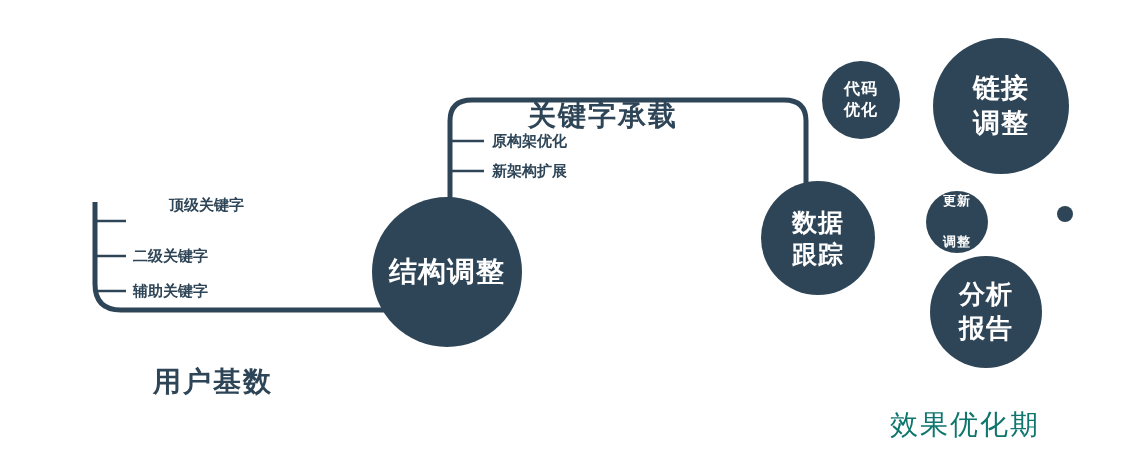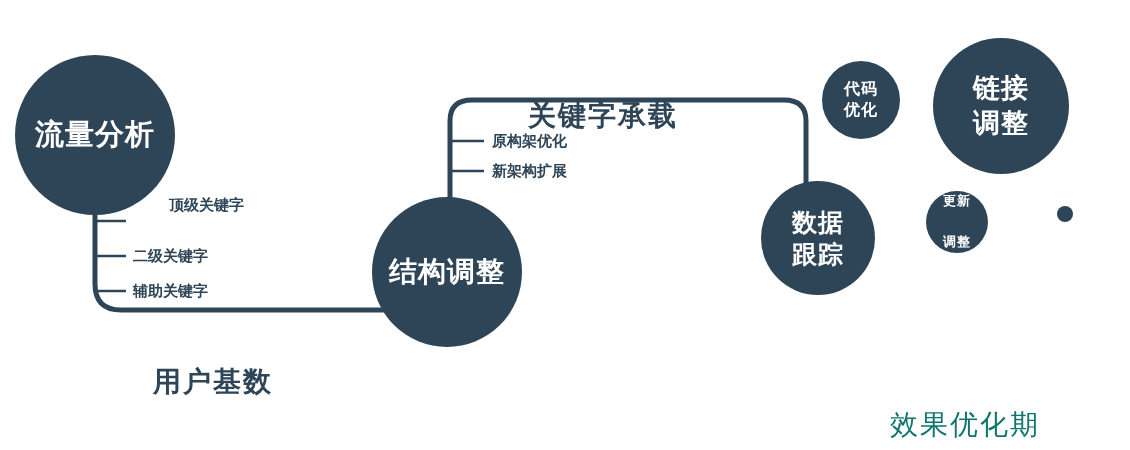--- a/index.html
+++ b/index.html
@@ -80,23 +80,20 @@
     <path class="main-line" d="M 95 202 L 95 284 Q 95 310 121 310 L 386 310"></path>
     <path class="tick" d="M 95 221 L 126 221"></path>
     <path class="tick" d="M 95 256 L 126 256"></path>
     <path class="tick" d="M 95 291 L 126 291"></path>
 
     <path class="main-line" d="M 450 198 L 450 121 Q 450 100 472 100 L 784 100 Q 806 100 806 121 L 806 183"></path>
     <path class="tick" d="M 450 141 L 484 141"></path>
     <path class="tick" d="M 450 171 L 484 171"></path>
   </svg>
 
-  <div class="node" style="left:15px; top:55px; width:160px; height:160px; font-size:29px;">
-    <span>流量分析</span>
-  </div>
 
   <div class="node" style="left:372px; top:197px; width:150px; height:150px; font-size:28px;">
     <span>结构调整</span>
   </div>
 
   <div class="node" style="left:761px; top:181px; width:114px; height:114px; font-size:25px;">
     <span>数据</span>
     <span>跟踪</span>
   </div>
 
@@ -110,20 +107,24 @@
     <span>调整</span>
   </div>
 
   <div class="node" style="left:926px; top:191px; width:62px; height:62px; font-size:13px; font-weight:700;gap:24px;">
     <span>更新</span>
     <span>调整</span>
   </div>
 
   <div class="node" style="left:1057px; top:206px; width:16px; height:16px;"></div>
 
+  <div class="node" style="left:930px; top:256px; width:112px; height:112px; font-size:26px;">
+    <span>分析</span>
+    <span>报告</span>
+  </div>
 
   <div class="branch-label" style="left:133px; top:205px;margin-left:36px;">顶级关键字</div>
   <div class="branch-label" style="left:133px; top:256px;">二级关键字</div>
   <div class="branch-label" style="left:133px; top:291px;">辅助关键字</div>
 
   <div class="branch-label" style="left:492px; top:141px;">原构架优化</div>
   <div class="branch-label" style="left:492px; top:171px;">新架构扩展</div>
 
   <div class="edge-label" style="left:153px; top:328px; font-size:28px;">用户基数</div>
   <div class="edge-label" style="left:528px; top:62px; font-size:28px;">关键字承载</div>

